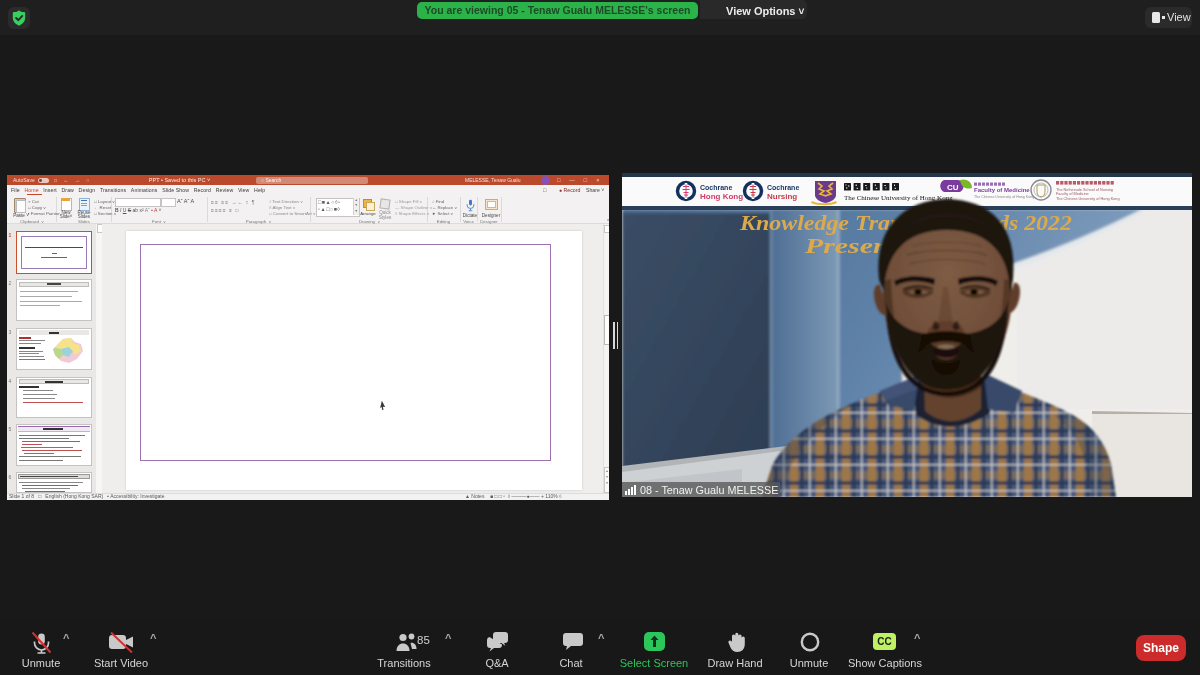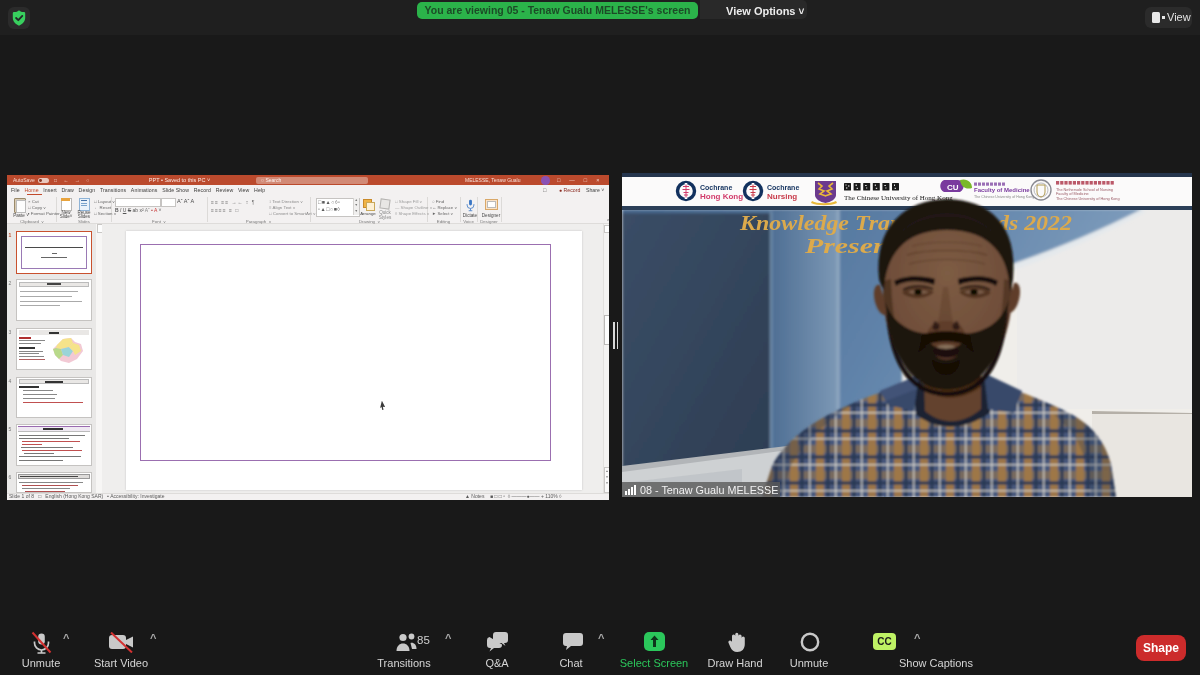--- a/index.html
+++ b/index.html
@@ -432,15 +432,15 @@
   <svg class="abs" style="left:727px;top:11px;" width="20" height="22" viewBox="0 0 20 22">
     <path d="M5 10 V5 a1.6 1.6 0 0 1 3.2 0 V3.4 a1.6 1.6 0 0 1 3.2 0 V5 a1.6 1.6 0 0 1 3.2 0 v2 a1.6 1.6 0 0 1 3.2 0 v6 c0 5-3 8-7.5 8 -3.5 0-5.5-1.5-7-5 l-1.8-4.2 c-.5-1.2 .3-2.3 1.5-2.3 .8 0 1.4 .4 1.8 1.2 Z" fill="#c9c9c9"></path>
   </svg>
   <div class="blab" style="left:735px;">Draw Hand</div>
   <svg class="abs" style="left:799px;top:11px;" width="22" height="22" viewBox="0 0 22 22">
     <circle cx="11" cy="11" r="8.2" fill="none" stroke="#c9c9c9" stroke-width="2.4"></circle>
   </svg>
   <div class="blab" style="left:809px;">Unmute</div>
   <div class="abs" style="left:873px;top:13px;width:23px;height:17px;background:#bef264;border-radius:4px;color:#1a1a1a;font-weight:bold;font-size:10px;text-align:center;line-height:17px;">CC</div>
   <div class="chev" style="left:914px;">^</div>
-  <div class="blab" style="left:892px;padding-left:44px;">Show Captions</div>
+  <div class="blab" style="left:841px;padding-left:44px;">Show Captions</div>
   <div id="leave">Shape</div>
 </div>
 
 </body></html>

